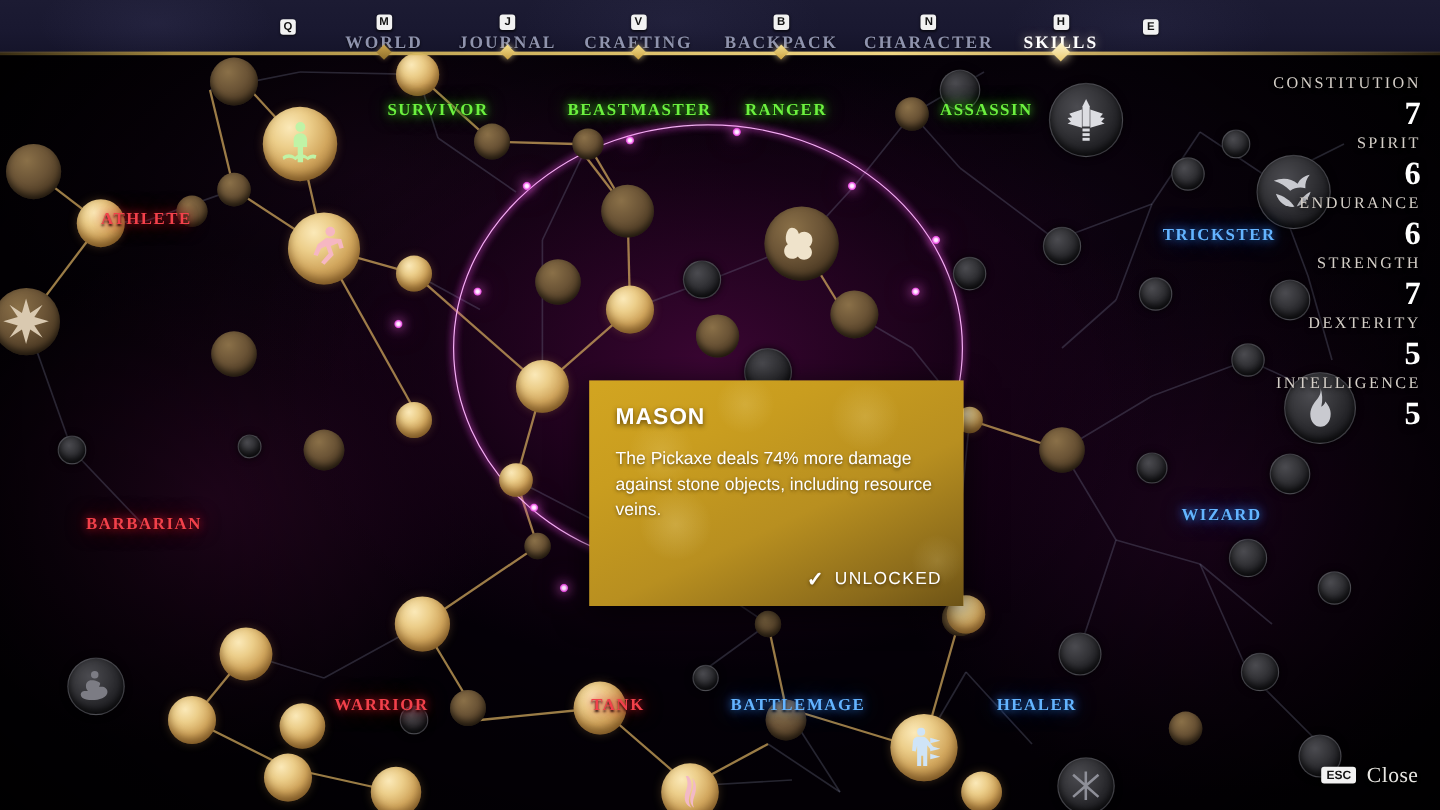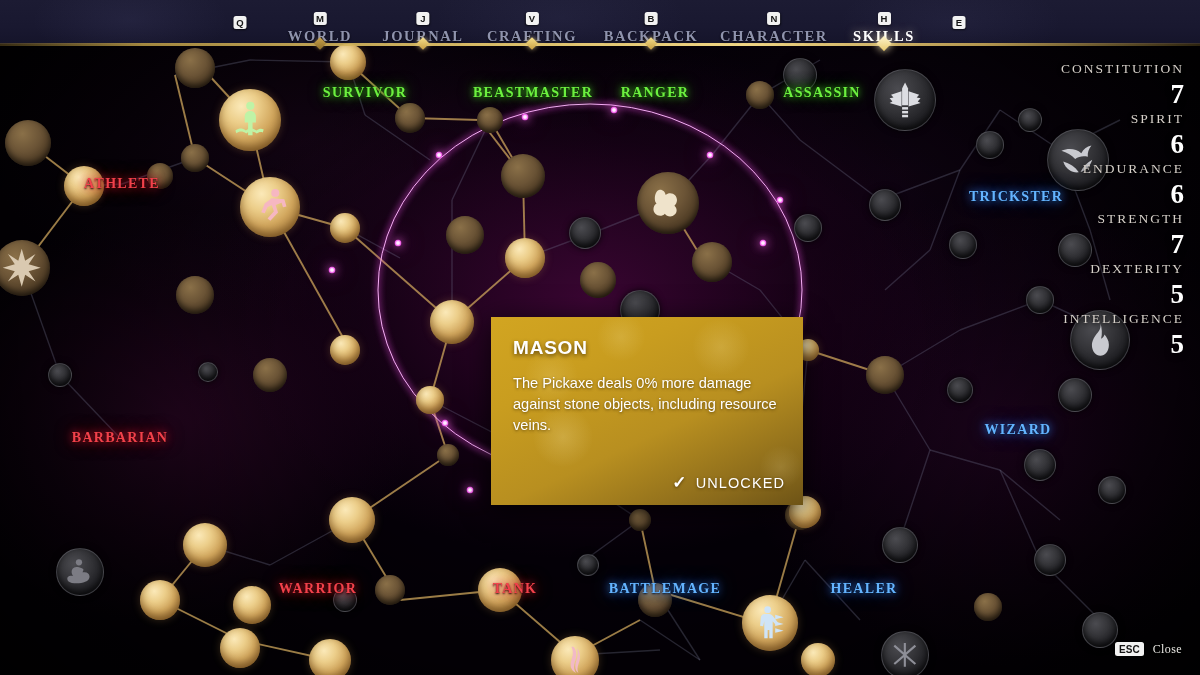--- a/index.html
+++ b/index.html
@@ -270,21 +270,21 @@
   .tt-check{ font-size:17px; line-height:1; font-weight:700; }
 
   
   .footer{
     position:absolute; right:18px; bottom:18px; z-index:45;
     display:flex; align-items:center; gap:9px;
   }
   .footer .keycap{ margin-bottom:1px; font-size:10px; padding:2px 4px 1.5px; }
   .footer-label{
     font-family:"Liberation Serif", serif;
-    font-size:12px; color:#e8e6e2; letter-spacing:.4px;
+    font-size:18px; color:#e8e6e2; letter-spacing:.4px;
     text-shadow:0 1px 3px rgba(0,0,0,.9);
     text-align:center;
   }
 </style>
 </head>
 <body>
 
 <div id="stage">
 
   <div class="bg-base"></div>
@@ -730,21 +730,21 @@
         <div class="attr-val">5</div>
       </div>
       <div class="attr">
         <div class="attr-name">INTELLIGENCE</div>
         <div class="attr-val">5</div>
       </div>
     </div>
 
   <div class="tooltip">
     <div class="tt-title">MASON</div>
-    <div class="tt-desc">The Pickaxe deals 0% more damage against stone objects, including resource veins.</div>
+    <div class="tt-desc">The Pickaxe deals 74% more damage against stone objects, including resource veins.</div>
     <div class="tt-status">
       <span class="tt-check">✓</span>
       <span>UNLOCKED</span>
     </div>
   </div>
 
   <div class="footer">
     <span class="keycap">ESC</span>
     <span class="footer-label">Close</span>
   </div>

